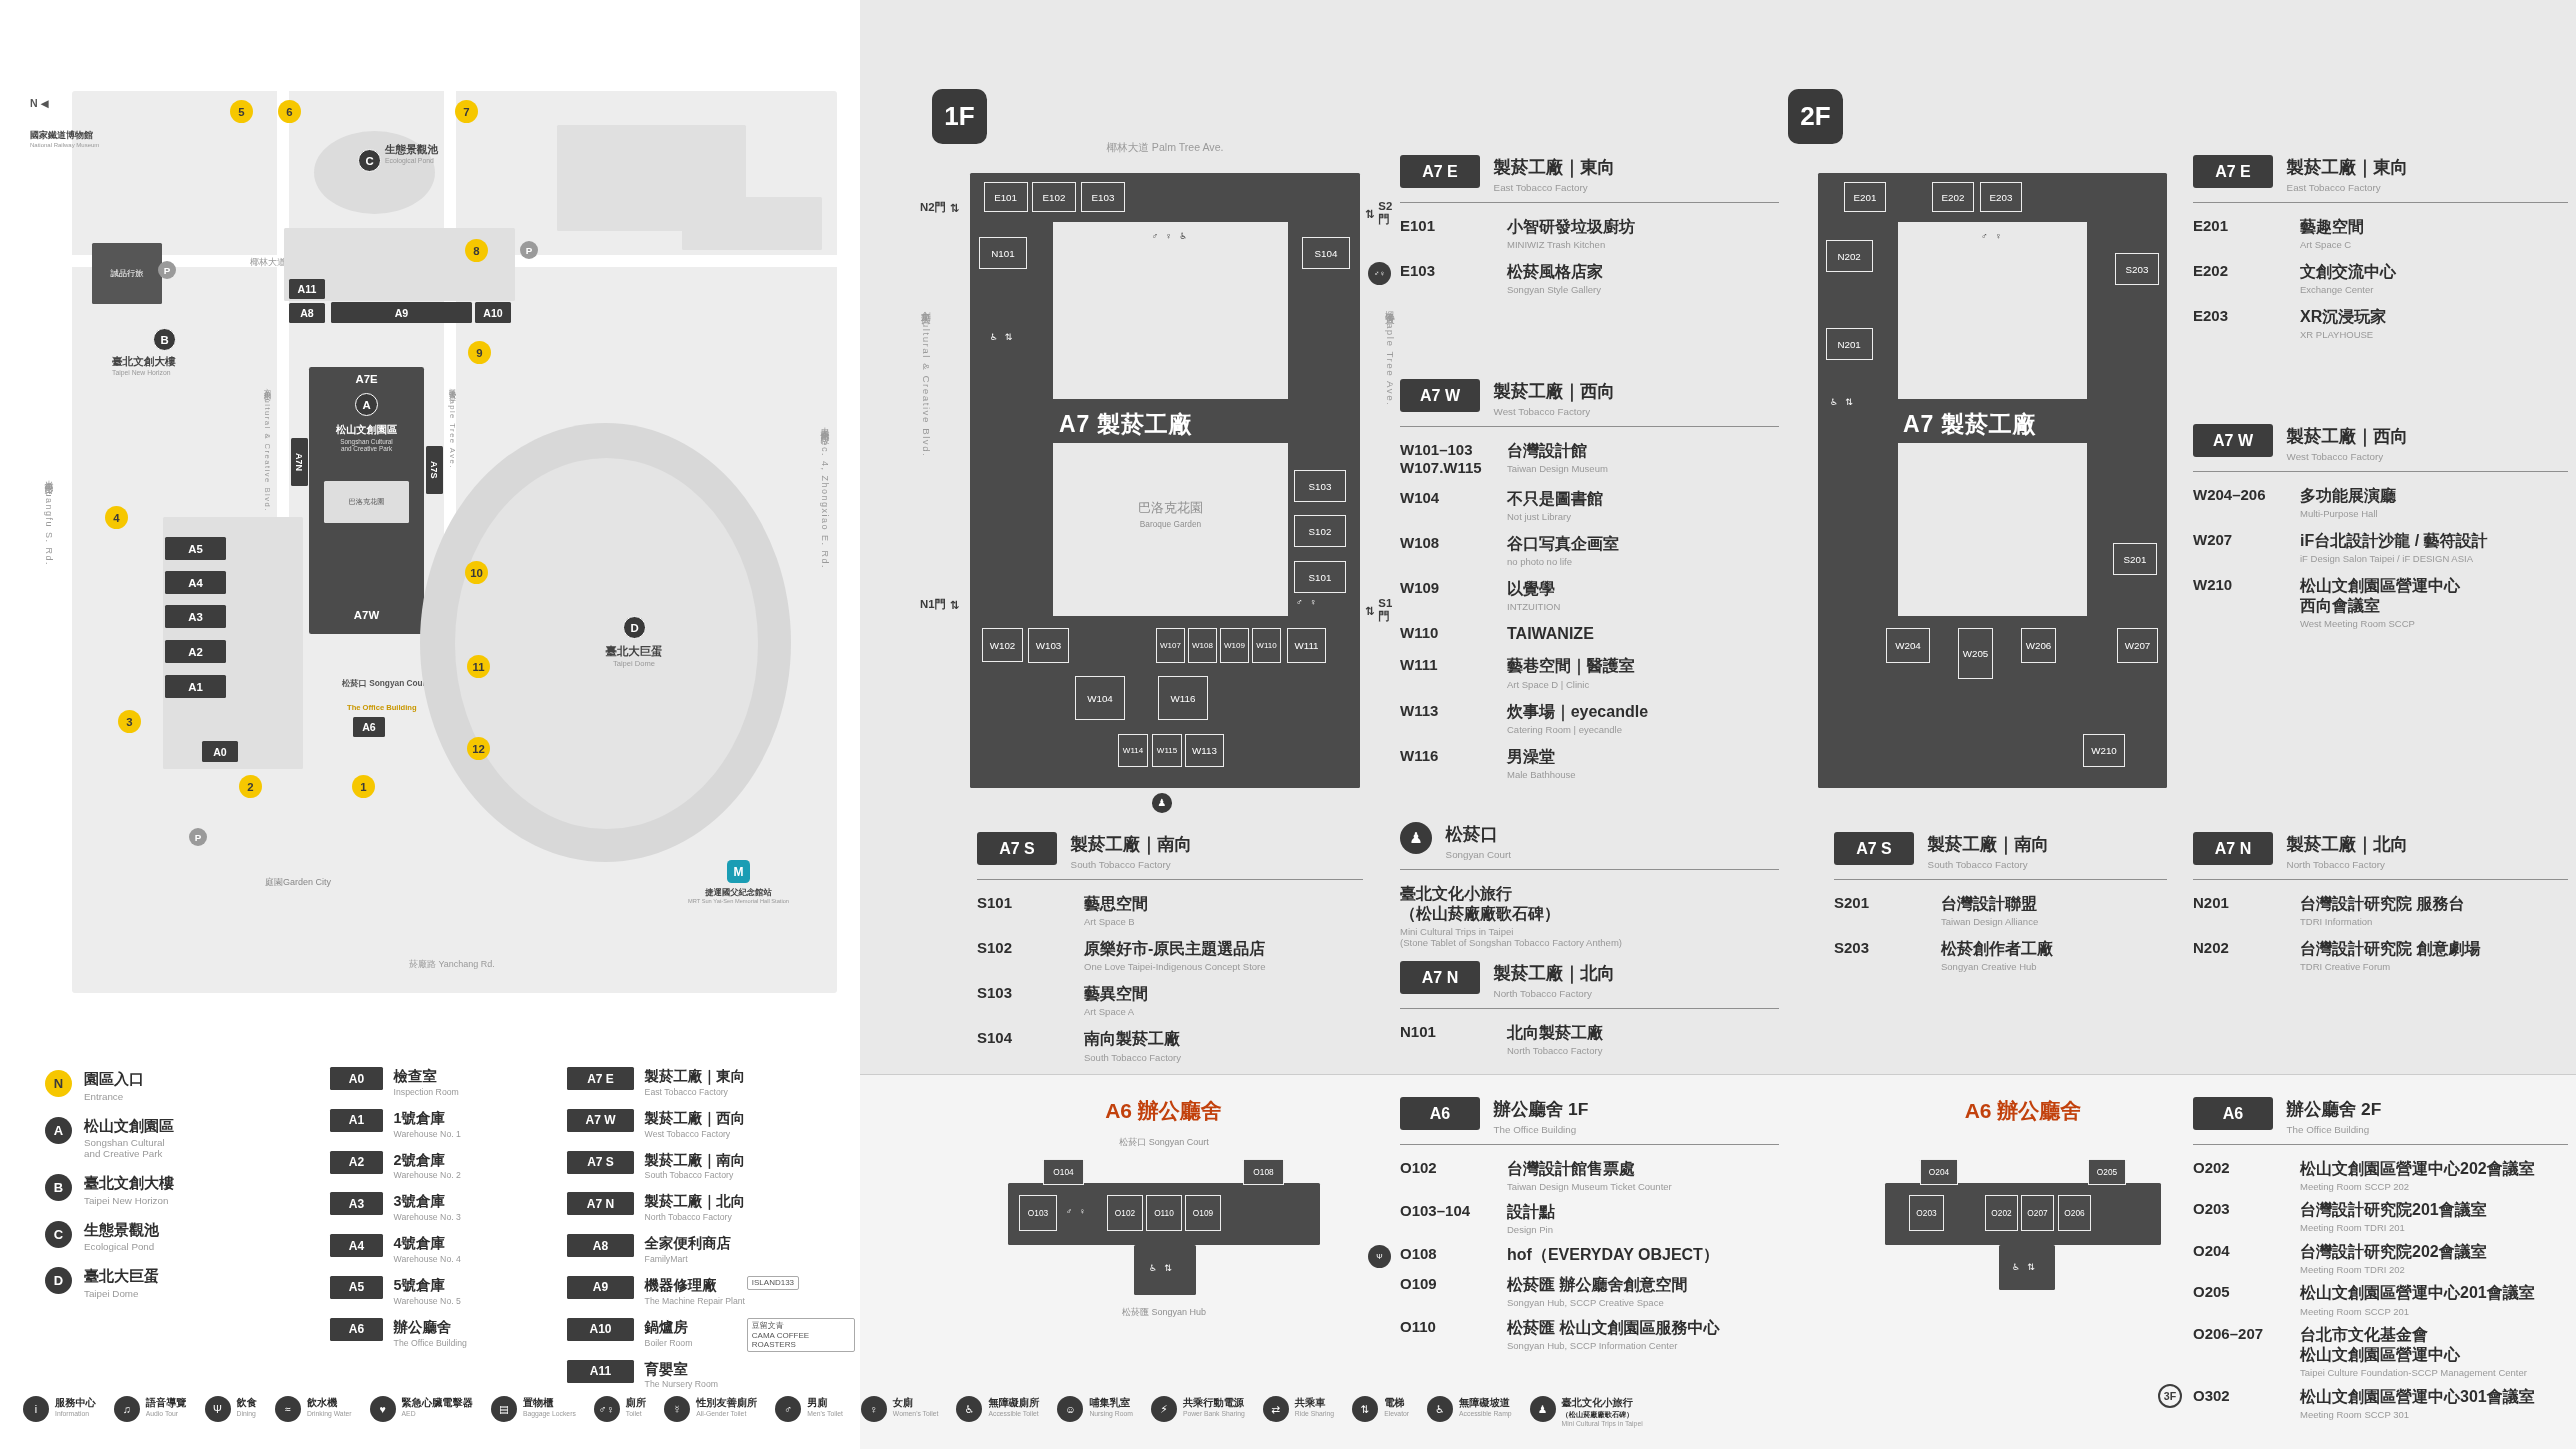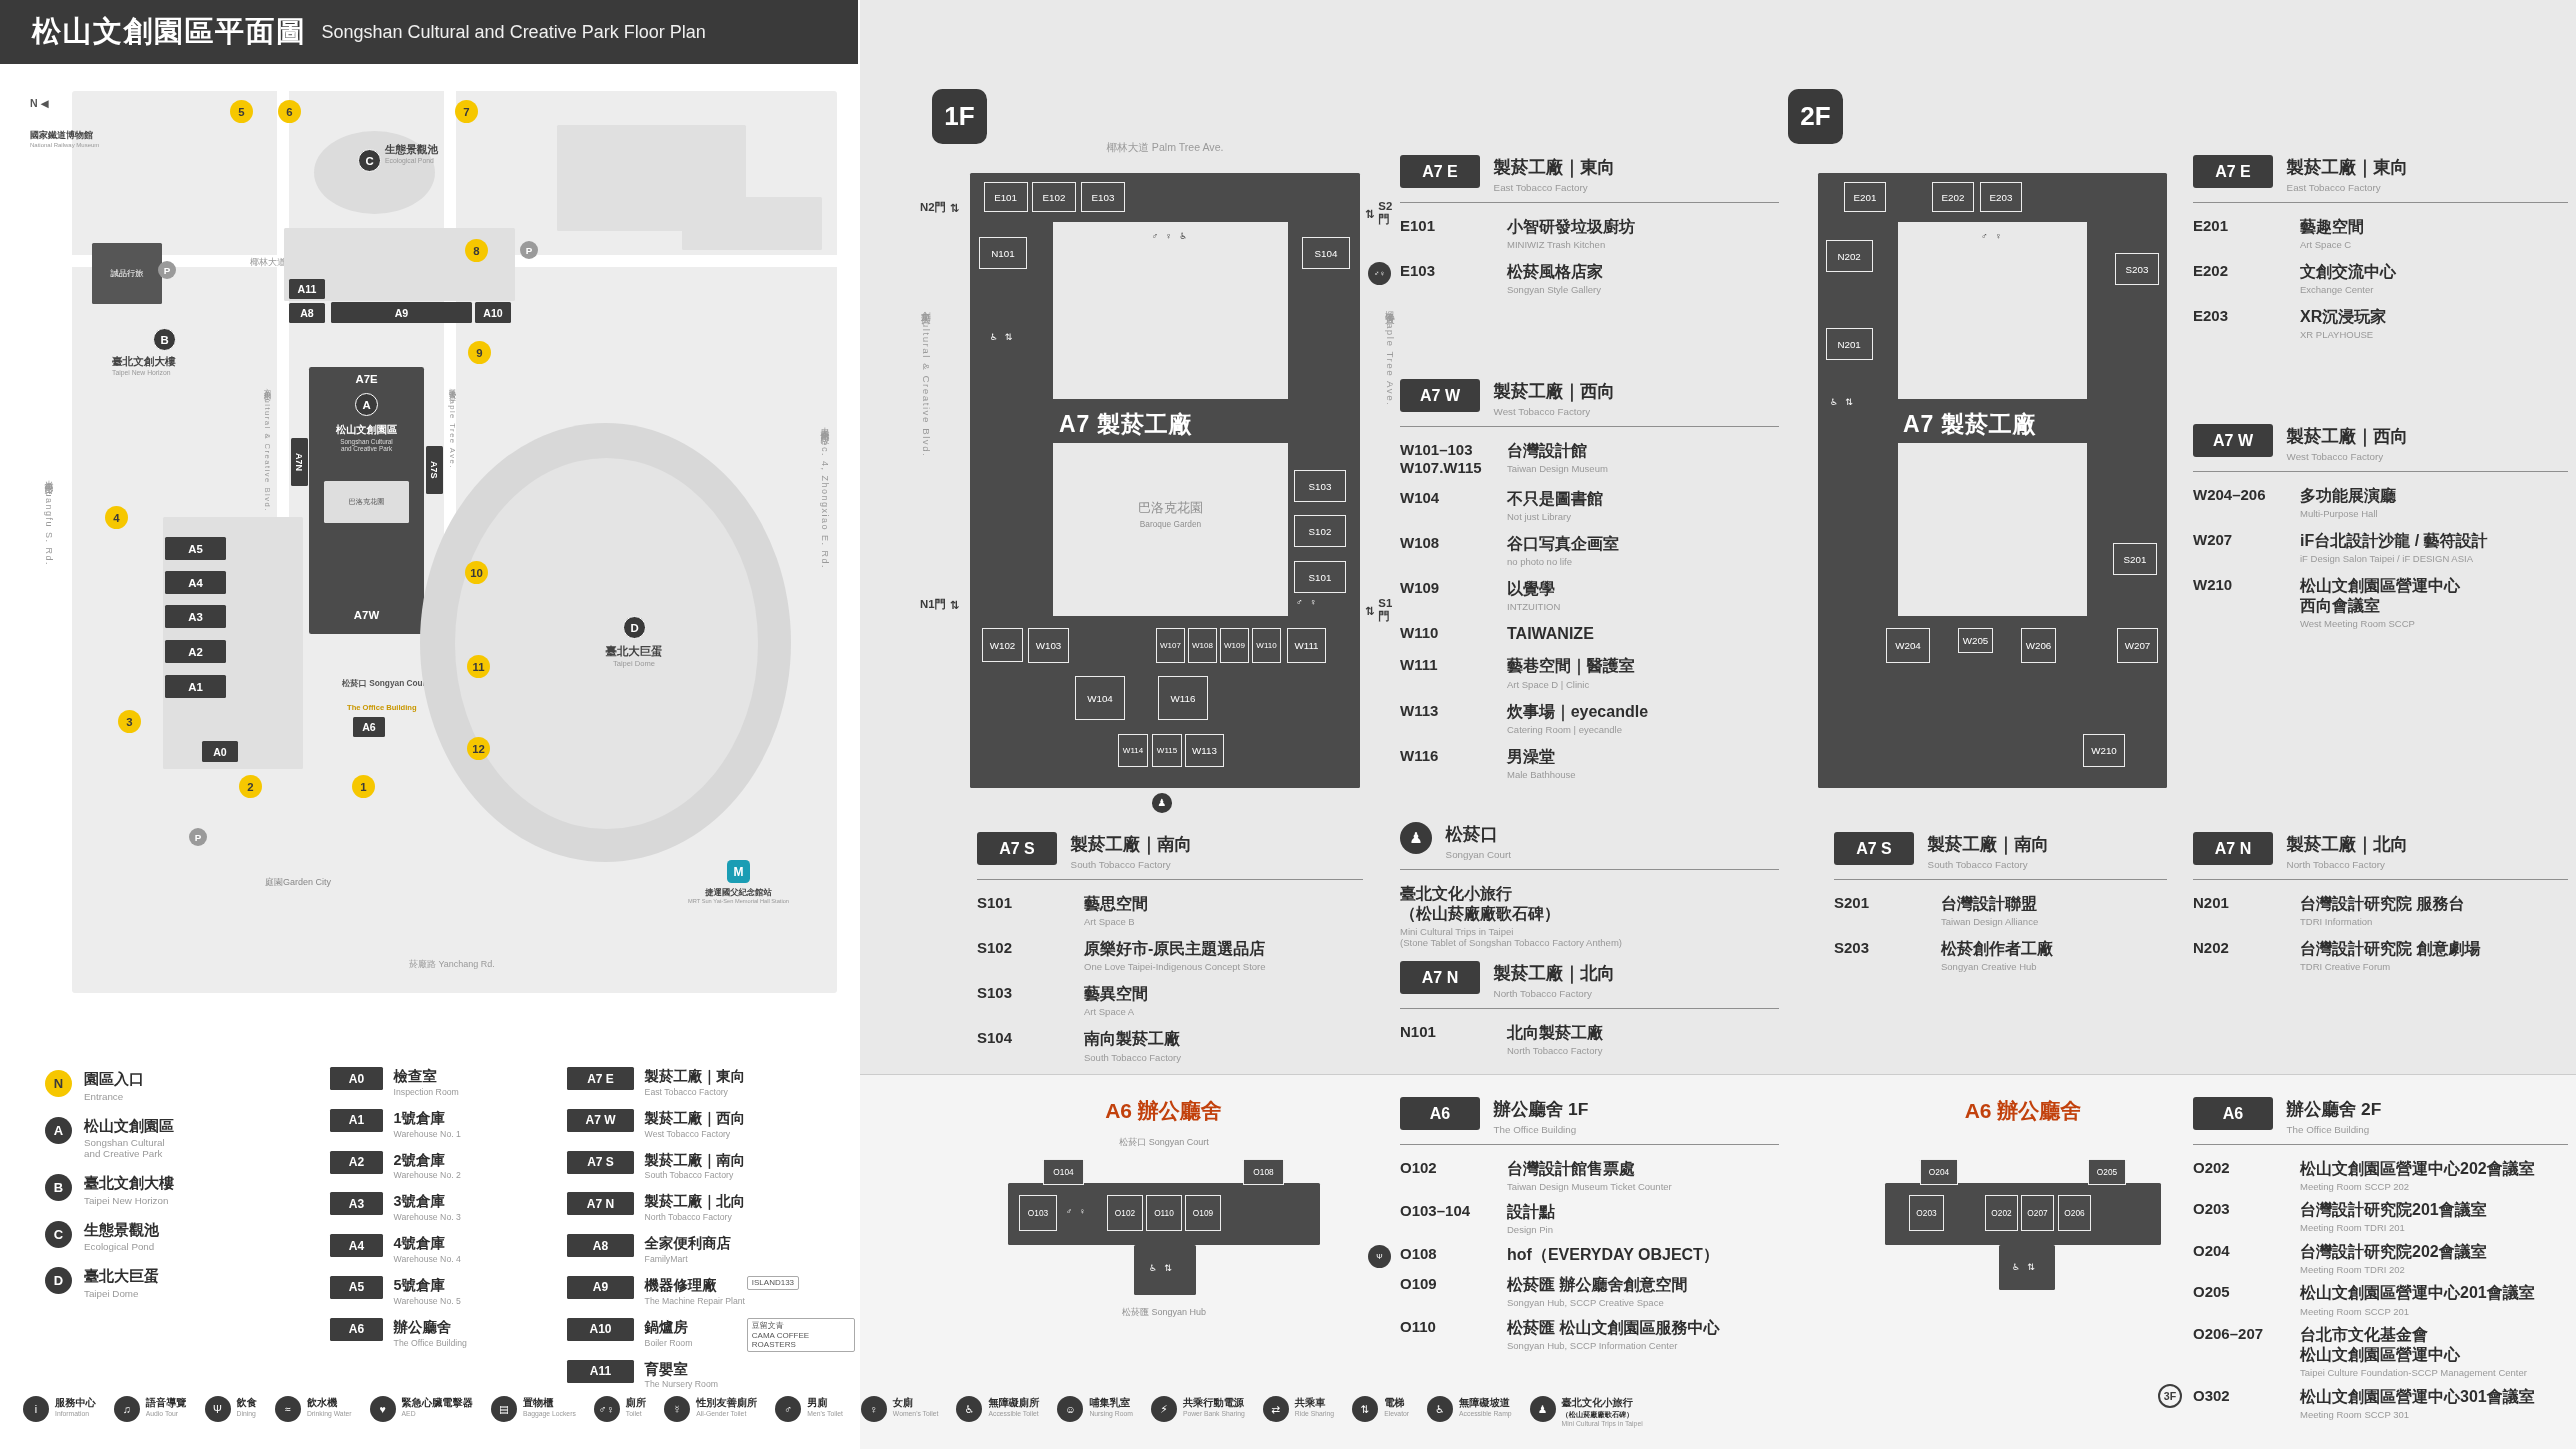--- a/index.html
+++ b/index.html
@@ -115,24 +115,20 @@
        display:flex;align-items:center;justify-content:center;}
   .pre:empty{display:none;}
   .seam{position:absolute;left:858px;top:0;width:2.3px;height:64px;background:#ffffff;}
 </style>
 </head>
 <body>
 
 <div id="root">
 
   <div class="abs" style="left:0;top:0;width:860px;height:1449px;background:#fff;">
-    <div class="panel-hdr" style="left:0;width:860px;">
-      <span class="hdr-zh">松山文創園區平面圖</span>
-      <span class="hdr-en">Songshan Cultural and Creative Park Floor Plan</span>
-    </div>
 
     <div id="map">
       <div class="park" style="left:72px;top:27px;width:765px;height:902px;"></div>
       <div class="road" style="left:72px;top:191px;width:765px;height:12px;"></div>
       <div class="road" style="left:277px;top:27px;width:12px;height:523px;"></div>
       <div class="road" style="left:444px;top:27px;width:12px;height:523px;"></div>
 
       <div class="abs" style="left:30px;top:33px;font-size:10.6px;font-weight:bold;color:#555;">
         <span>N</span>
         <span>◀</span>
@@ -663,21 +659,21 @@
       <div class="pc" style="left:80px;top:270px;width:189px;height:173px;"></div>
 
       <div class="pr" style="left:26px;top:9px;width:42px;height:30px;">E201</div>
       <div class="pr" style="left:114px;top:9px;width:42px;height:30px;">E202</div>
       <div class="pr" style="left:162px;top:9px;width:42px;height:30px;">E203</div>
       <div class="pr" style="left:7.6px;top:67px;width:47px;height:32px;">N202</div>
       <div class="pr" style="left:7.6px;top:155px;width:47px;height:32px;">N201</div>
       <div class="pr" style="left:297px;top:80px;width:44px;height:32px;">S203</div>
       <div class="pr" style="left:295px;top:370px;width:44px;height:32px;">S201</div>
       <div class="pr" style="left:68px;top:455px;width:44px;height:35px;">W204</div>
-      <div class="pr" style="left:140px;top:455px;width:35px;height:25px;">W205</div>
+      <div class="pr" style="left:140px;top:455px;width:35px;height:51px;">W205</div>
       <div class="pr" style="left:203px;top:455px;width:35px;height:35px;">W206</div>
       <div class="pr" style="left:299px;top:455px;width:41px;height:35px;">W207</div>
       <div class="pr" style="left:265px;top:561px;width:42px;height:33px;">W210</div>
 
       <div class="plabel" style="left:85px;top:236px;">A7 製菸工廠</div>
       <div class="wic" style="left:12px;top:224px;">♿ ⇅</div>
       <div class="cic" style="left:80px;top:58px;width:189px;">♂ ♀</div>
     </div>
 
     <div class="sec" style="left:1333px;top:155px;width:375px;">

